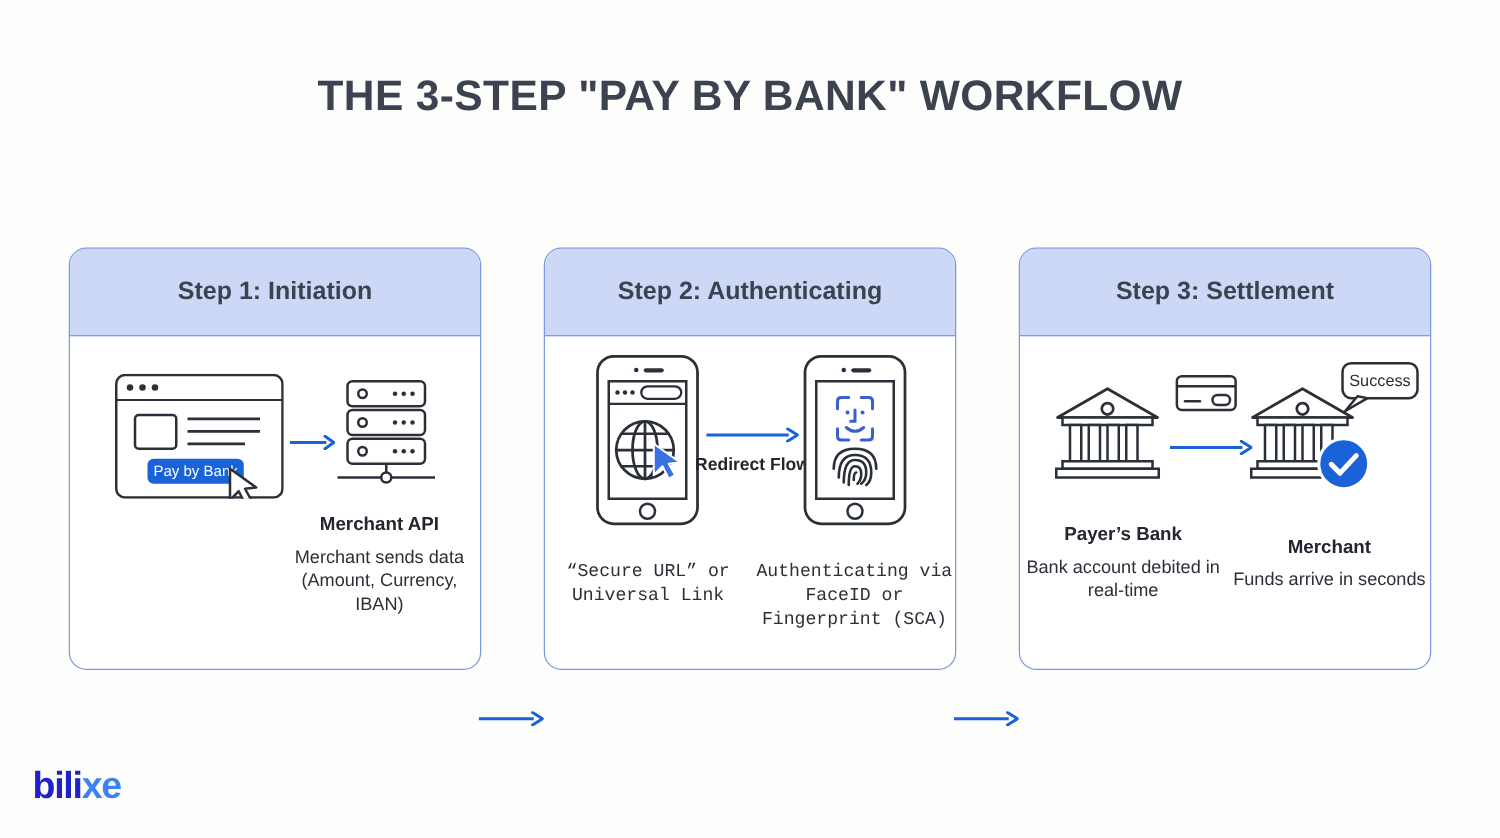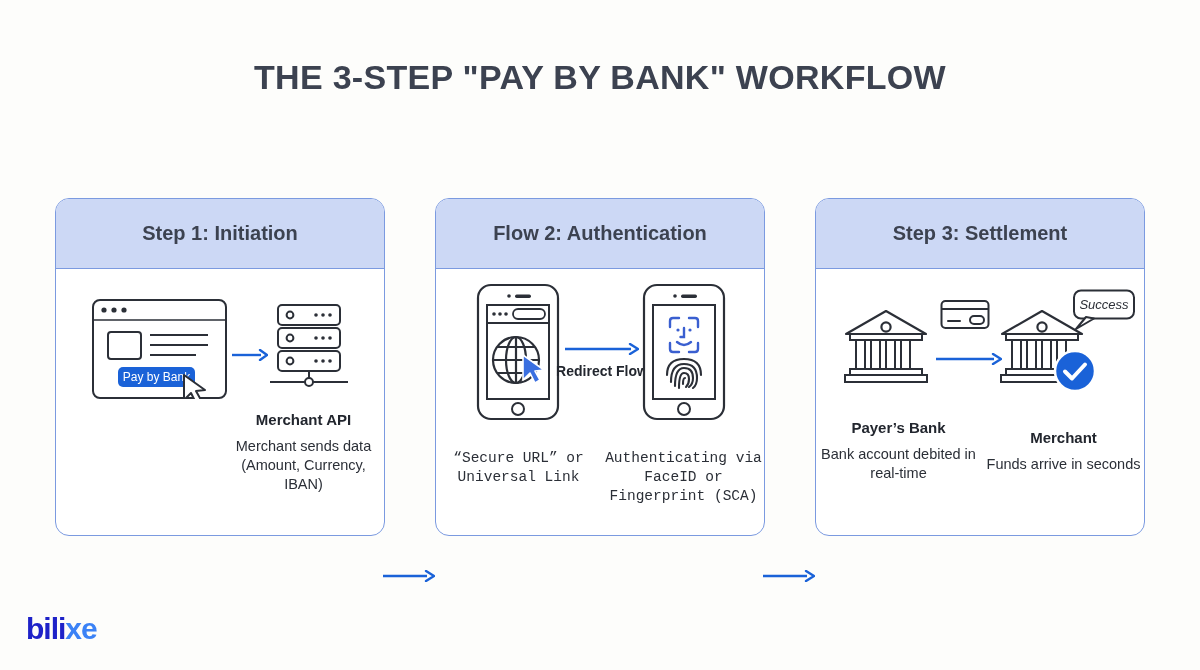--- a/index.html
+++ b/index.html
@@ -72,21 +72,21 @@
   .phone2 { position: absolute; left: 206px; top: 0; }
   .redirect { position: absolute; left: 120px; top: 58px; width: 92px; text-align: center; }
   .redirect-label {
     font-size: 14px; font-weight: bold; color: #22262e; line-height: 1.25; margin-top: 4px;
   }
   .s2-cols { display: flex; margin-top: 12px; }
   .s2-col { width: 165px; font-family: Liberation Mono, monospace; }
 
   
   .s3-wrap { position: absolute; top: 20px; left: 0; width: 330px; }
-  .s3-row { position: relative; height: 120px; font-style: italic; }
+  .s3-row { position: relative; height: 120px; }
   .bank1 { position: absolute; left: 26px; top: 18px; }
   .bank2 { position: absolute; left: 182px; top: 18px; }
   .card { position: absolute; left: 124px; top: 8px; }
   .s3-arrow { position: absolute; left: 120px; top: 62px; }
   .check-badge { position: absolute; left: 237px; top: 60px; }
   .bubble { position: absolute; left: 248px; top: 0px; }
   .s3-cols { display: flex; margin-top: 8px; align-items: center; }
   .s3-col { width: 165px; }
 
   
@@ -169,21 +169,21 @@
           <div style="margin-left:165px;width:165px;">
             <div class="cap-title">Merchant API</div>
             <div class="cap-sub">Merchant sends data (Amount, Currency, IBAN)</div>
           </div>
         </div>
       </div>
     </div>
 
     <div class="panel p2">
       <div class="panel-header">
-        <span class="panel-header-label">Flow 2: Authentication</span>
+        <span class="panel-header-label">Step 2: Authenticating</span>
       </div>
       <div class="panel-body">
         <div class="s2-wrap">
           <div class="s2-row">
 
             <div class="phone1">
               <svg width="84" height="138" viewBox="0 0 84 138">
                 <rect x="2" y="2" width="80" height="134" rx="13" fill="#fff" stroke="#2b2f37" stroke-width="2.2"></rect>
                 <circle cx="33" cy="13" r="1.8" fill="#2b2f37"></circle>
                 <rect x="39" y="11.5" width="16" height="3.4" rx="1.7" fill="#2b2f37"></rect>

